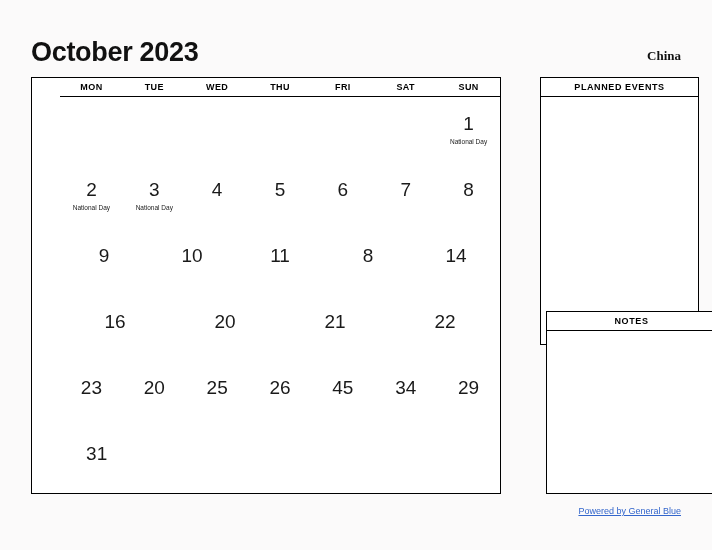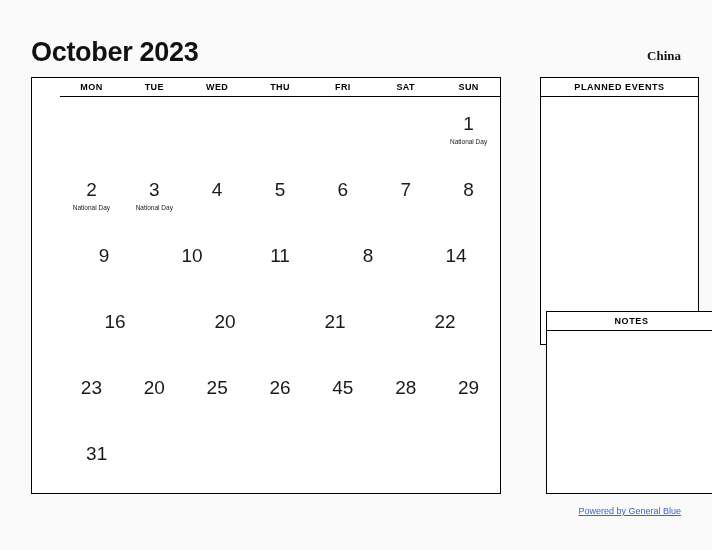--- a/index.html
+++ b/index.html
@@ -300,21 +300,21 @@
         </div>
       <div class="day-cell">
           <span class="day-num">26</span>
           <span class="day-event"></span>
         </div>
       <div class="day-cell">
           <span class="day-num">45</span>
           <span class="day-event"></span>
         </div>
       <div class="day-cell">
-          <span class="day-num">28</span>
+          <span class="day-num">34</span>
           <span class="day-event"></span>
         </div>
       <div class="day-cell">
           <span class="day-num">29</span>
           <span class="day-event"></span>
         </div>
     </div>
     <div class="week-row">
       <div class="day-cell">
           <span class="day-num">31</span>

